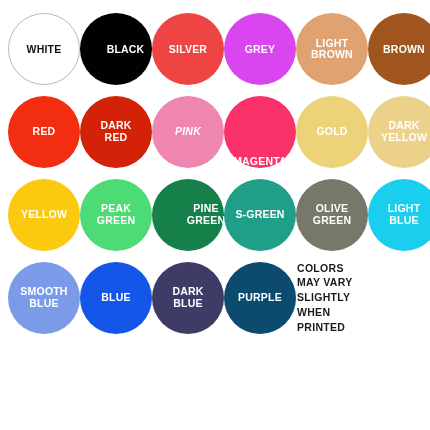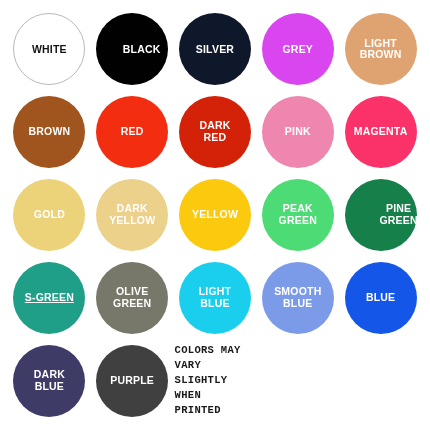--- a/index.html
+++ b/index.html
@@ -15,21 +15,21 @@
     font-family: "Liberation Sans", sans-serif;
     overflow: hidden;
   }
   .grid {
     position: absolute;
     left: 8px;
     top: 8px;
     width: 414px;
     height: 414px;
     display: grid;
-    grid-template-columns: repeat(5, 1fr);
+    grid-template-columns: repeat(6, 1fr);
     grid-template-rows: repeat(5, 1fr);
   }
   .cell {
     position: relative;
     display: flex;
     align-items: center;
     justify-content: center;
   }
   .swatch {
     width: 72px;
@@ -61,40 +61,39 @@
   .note {
     font-size: 10.5px;
     font-weight: bold;
     line-height: 1.42;
     letter-spacing: 0.3px;
     color: #1a1a1a;
     text-align: left;
     white-space: pre-line;
     text-transform: uppercase;
     padding-left: 1px;
-    font-family: Liberation Mono, monospace;
   }
 </style>
 </head>
 <body>
 
 <div id="chart">
   <div class="grid">
       <div class="cell">
         <div class="swatch outlined" style="background: rgb(255, 255, 255);">
           <span class="swatch-label" style="color: rgb(17, 17, 17);">WHITE</span>
         </div>
       </div>
       <div class="cell">
         <div class="swatch" style="background: rgb(1, 1, 1);">
           <span class="swatch-label" style="color: rgb(255, 255, 255); margin-left: 19px;">BLACK</span>
         </div>
       </div>
       <div class="cell">
-        <div class="swatch" style="background: #0f172a;">
+        <div class="swatch" style="background: #ef4444;">
           <span class="swatch-label" style="color: rgb(255, 255, 255);">SILVER</span>
         </div>
       </div>
       <div class="cell">
         <div class="swatch" style="background: #d946ef;">
           <span class="swatch-label" style="color: rgb(255, 255, 255);">GREY</span>
         </div>
       </div>
       <div class="cell">
         <div class="swatch" style="background: rgb(223, 163, 114);">
@@ -113,25 +112,25 @@
         </div>
       </div>
       <div class="cell">
         <div class="swatch" style="background: rgb(211, 34, 8);">
           <span class="swatch-label" style="color: rgb(255, 255, 255);">DARK
 RED</span>
         </div>
       </div>
       <div class="cell">
         <div class="swatch" style="background: rgb(238, 134, 176);">
-          <span class="swatch-label" style="color: rgb(255, 255, 255);">PINK</span>
-        </div>
-      </div>
-      <div class="cell">
-        <div class="swatch" style="background: rgb(251, 50, 105);">
+          <span class="swatch-label" style="color: rgb(255, 255, 255); font-style: italic;">PINK</span>
+        </div>
+      </div>
+      <div class="cell">
+        <div class="swatch" style="background: rgb(251, 50, 105); align-items: flex-end;">
           <span class="swatch-label" style="color: rgb(255, 255, 255);">MAGENTA</span>
         </div>
       </div>
       <div class="cell">
         <div class="swatch" style="background: rgb(236, 210, 121);">
           <span class="swatch-label" style="color: rgb(255, 255, 255);">GOLD</span>
         </div>
       </div>
       <div class="cell">
         <div class="swatch" style="background: rgb(236, 209, 139);">
@@ -151,21 +150,21 @@
         </div>
       </div>
       <div class="cell">
         <div class="swatch" style="background: rgb(22, 128, 74);">
           <span class="swatch-label" style="color: rgb(255, 255, 255); margin-left: 36px;">PINE
 GREEN</span>
         </div>
       </div>
       <div class="cell">
         <div class="swatch" style="background: rgb(31, 158, 136);">
-          <span class="swatch-label" style="color: rgb(255, 255, 255); text-decoration: underline;">S-GREEN</span>
+          <span class="swatch-label" style="color: rgb(255, 255, 255);">S-GREEN</span>
         </div>
       </div>
       <div class="cell">
         <div class="swatch" style="background: rgb(119, 119, 106);">
           <span class="swatch-label" style="color: rgb(255, 255, 255);">OLIVE
 GREEN</span>
         </div>
       </div>
       <div class="cell">
         <div class="swatch" style="background: rgb(26, 207, 238);">
@@ -184,21 +183,21 @@
           <span class="swatch-label" style="color: rgb(255, 255, 255);">BLUE</span>
         </div>
       </div>
       <div class="cell">
         <div class="swatch" style="background: rgb(62, 60, 103);">
           <span class="swatch-label" style="color: rgb(255, 255, 255);">DARK
 BLUE</span>
         </div>
       </div>
       <div class="cell">
-        <div class="swatch" style="background: #404040;">
+        <div class="swatch" style="background: #0c4a6e;">
           <span class="swatch-label" style="color: rgb(255, 255, 255);">PURPLE</span>
         </div>
       </div>
       <div class="cell note-cell">
         <div class="note">COLORS MAY VARY
 SLIGHTLY WHEN
 PRINTED</div>
       </div>
       <div class="cell"></div>
     </div>

